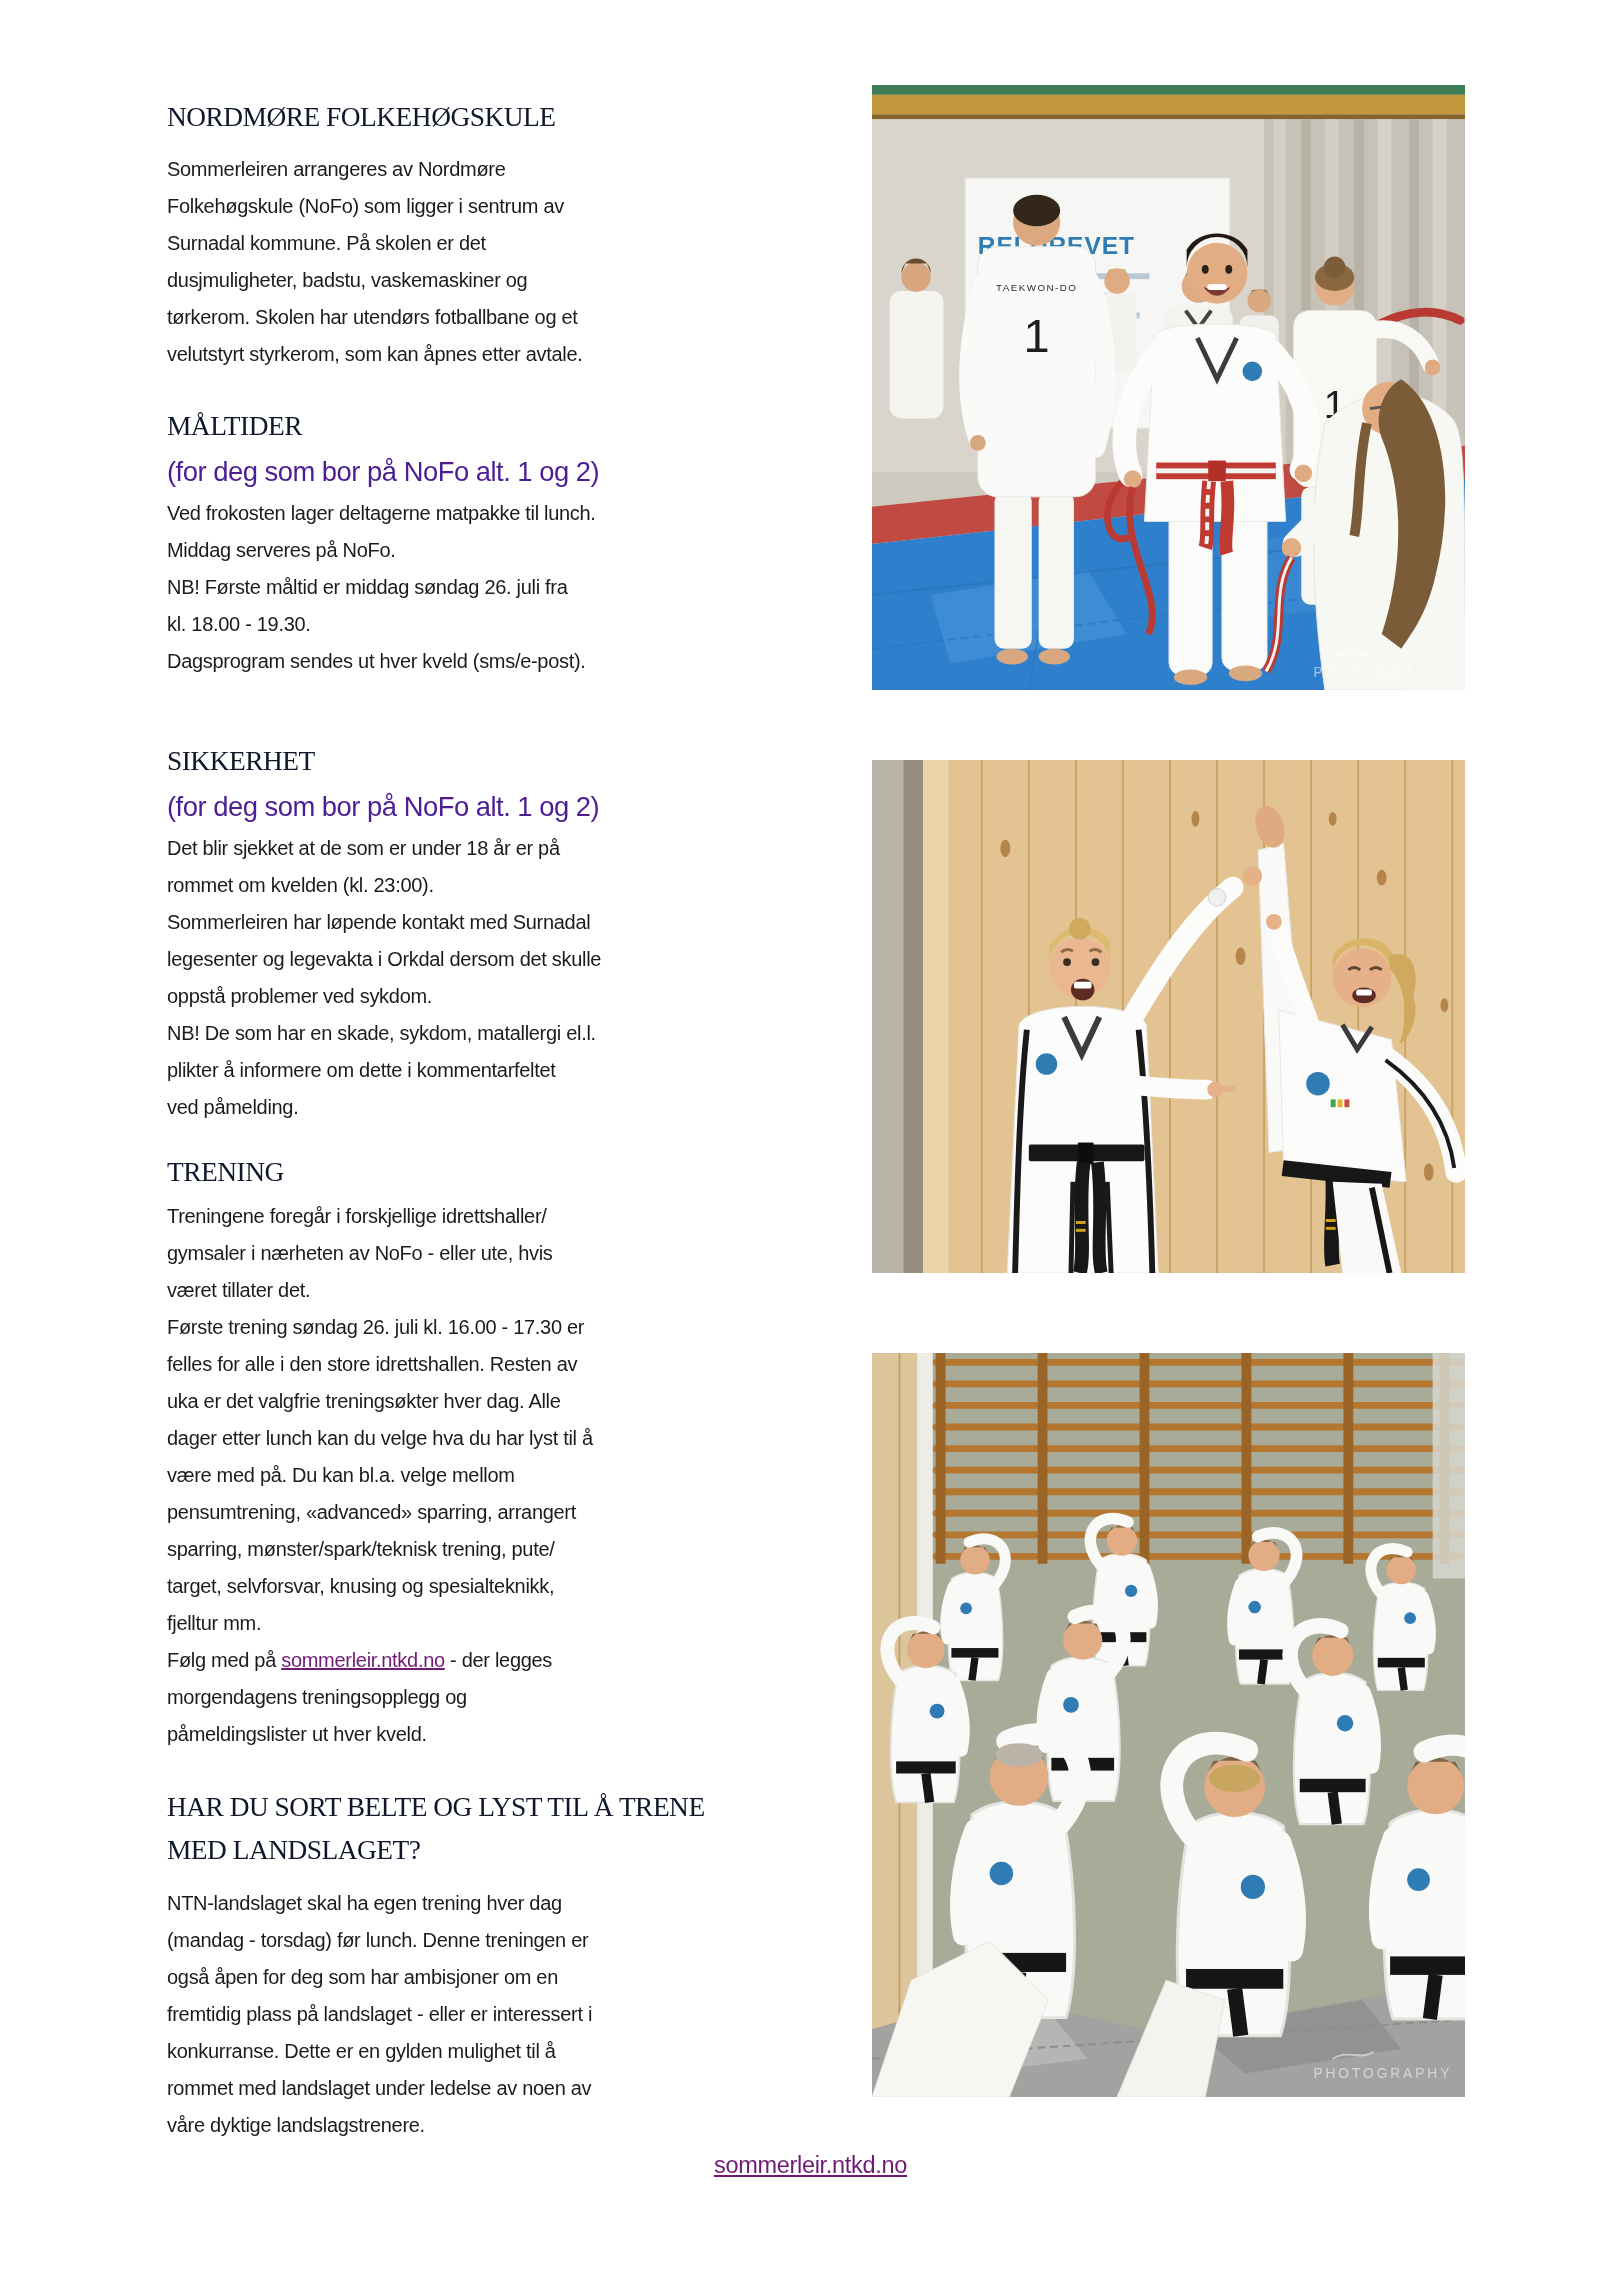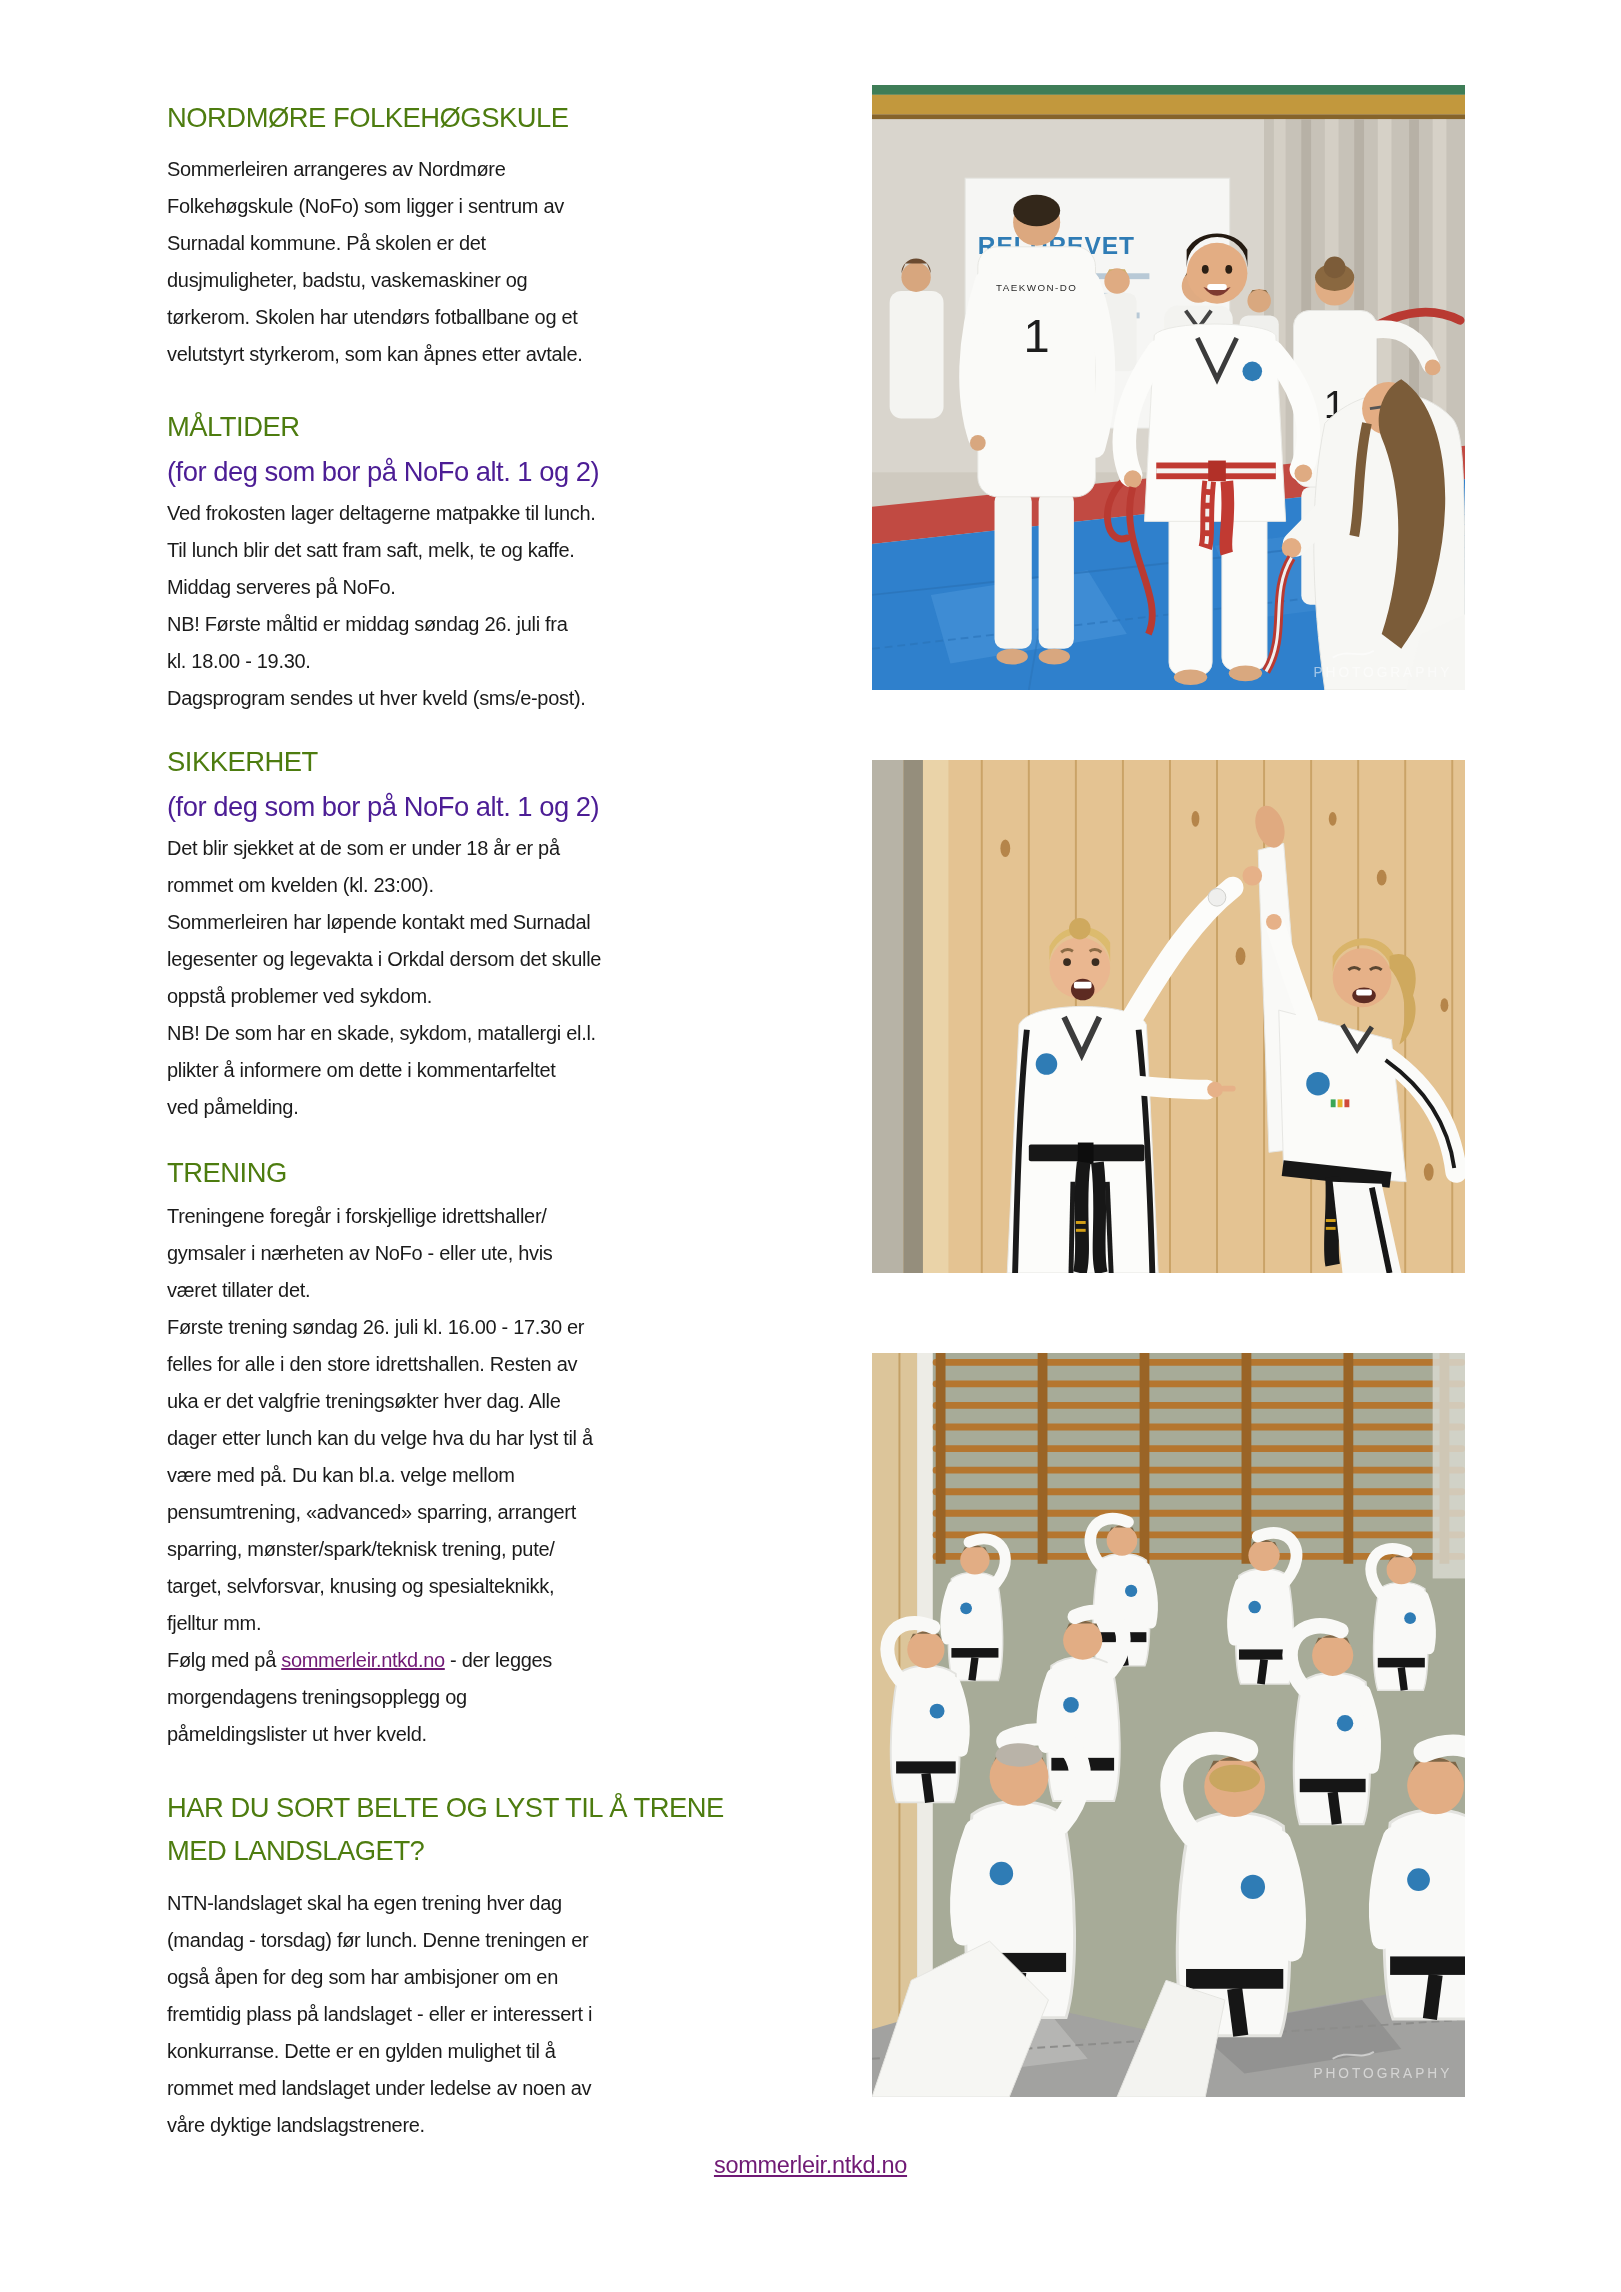--- a/index.html
+++ b/index.html
@@ -2,21 +2,21 @@
 <html><head>
 <meta charset="utf-8">
 <style>
   html,body{margin:0;padding:0;background:#888;}
   .page{
     position:relative;width:1621px;height:2293px;background:#ffffff;
     font-family:"Liberation Sans",sans-serif;color:#1b1b1b;overflow:hidden;
     margin:0 auto;
   }
   .sec{position:absolute;left:167px;}
-  .h{font-size:27.4px;line-height:39px;letter-spacing:-0.5px;color:#4d7c0f;margin:0 0 5.9px 0;white-space:nowrap;}
+  .h{font-size:27.4px;line-height:39px;letter-spacing:-0.5px;color:#0f172a;margin:0 0 5.9px 0;white-space:nowrap;font-family:Liberation Serif, serif;}
   .h.mbig{margin-bottom:13.7px;}
   .h.tight{margin:0;}
   .sub{font-size:27.4px;line-height:39px;letter-spacing:-0.5px;color:#4c1d95;margin:0 0 3.9px 0;white-space:nowrap;}
   .bl{font-size:20px;line-height:37px;letter-spacing:-0.3px;white-space:nowrap;}
   a.link{color:#701a75;text-decoration:underline;}
   .footer{position:absolute;left:0;right:0;top:2152px;text-align:center;font-size:23.5px;letter-spacing:-0.3px;}
   .photo{position:absolute;left:872px;width:593px;overflow:hidden;}
   #p1{top:85px;height:605px;}
   #p2{top:760px;height:513px;}
   #p3{top:1353px;height:744px;}
@@ -34,21 +34,20 @@
     <div class="bl">Surnadal kommune. På skolen er det</div>
     <div class="bl">dusjmuligheter, badstu, vaskemaskiner og</div>
     <div class="bl">tørkerom. Skolen har utendørs fotballbane og et</div>
     <div class="bl">velutstyrt styrkerom, som kan åpnes etter avtale.</div>
   </div>
 
   <div class="sec" style="top:407px">
     <div class="h">MÅLTIDER</div>
     <div class="sub">(for deg som bor på NoFo alt. 1 og 2)</div>
     <div class="bl">Ved frokosten lager deltagerne matpakke til lunch.</div>
-    <div class="bl">Til lunch blir det satt fram saft, melk, te og kaffe.</div>
     <div class="bl">Middag serveres på NoFo.</div>
     <div class="bl">NB! Første måltid er middag søndag 26. juli fra</div>
     <div class="bl">kl. 18.00 - 19.30.</div>
     <div class="bl">Dagsprogram sendes ut hver kveld (sms/e-post).</div>
   </div>
 
   <div class="sec" style="top:742px">
     <div class="h">SIKKERHET</div>
     <div class="sub">(for deg som bor på NoFo alt. 1 og 2)</div>
     <div class="bl">Det blir sjekket at de som er under 18 år er på</div>

